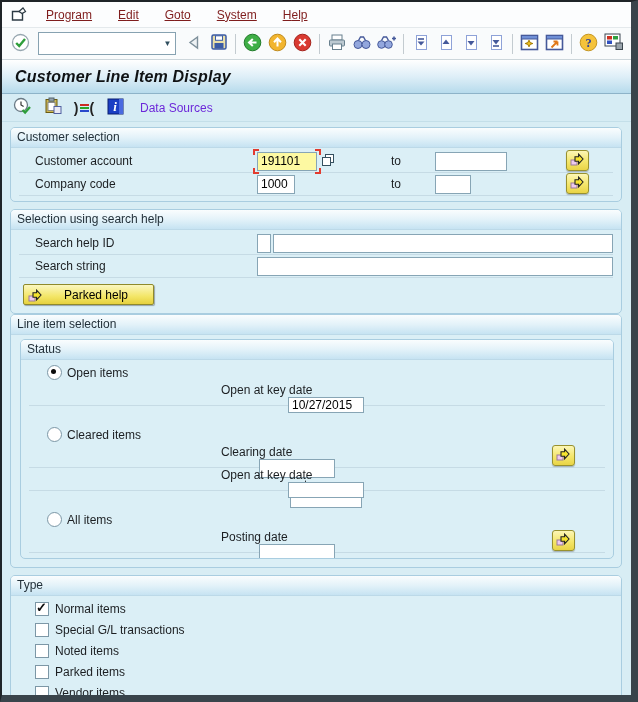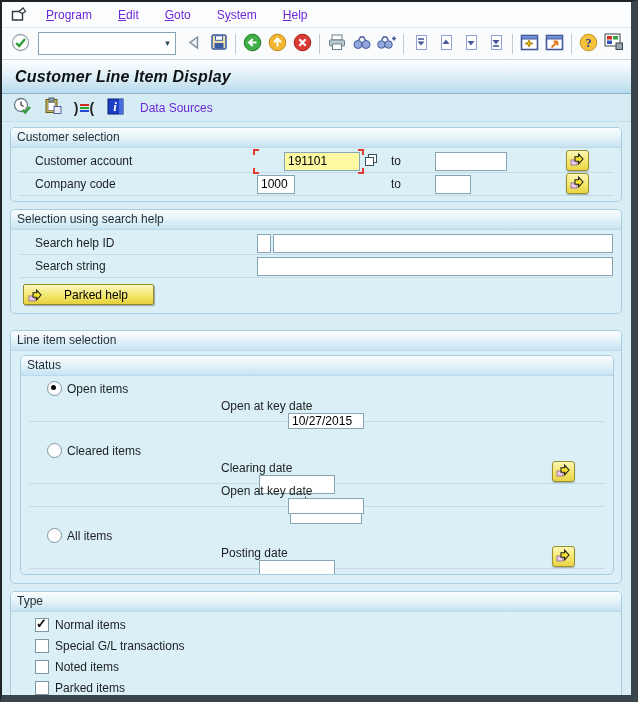--- a/index.html
+++ b/index.html
@@ -5,21 +5,21 @@
   html,body{margin:0;padding:0;background:#fff;}
   .window{
     width:638px;height:702px;box-sizing:border-box;position:relative;
     border-style:solid;border-color:#1f2428 #39444b #39444b #1f2428;border-width:2px 7px 7px 2px;
     background:#d8edf4;overflow:hidden;
     font-family:"Liberation Sans",sans-serif;font-size:12px;color:#1c1f22;
   }
   
   .menubar{height:25px;background:#fcfdfe;border-bottom:1px solid #e4e9ec;display:flex;align-items:center;padding-left:5px;}
   .winicon{width:22px;height:18px;display:flex;align-items:center;justify-content:center;margin-right:4px;}
-  .menu{padding:3px 13px;cursor:default;white-space:nowrap;color:#6d28d9;}
+  .menu{padding:3px 13px;cursor:default;white-space:nowrap;color:#7f1d1d;text-decoration:underline;}
   .u{text-decoration:underline;}
   
   .toolbar{height:31px;background:#f9fbfc;border-bottom:1px solid #ccd6db;display:flex;align-items:center;padding-left:6px;}
   .tbtn{width:25px;height:25px;display:flex;align-items:center;justify-content:center;background:transparent;border:1px solid transparent;padding:0;border-radius:2px;}
   .sep{width:1px;height:20px;background:#c3cbd0;margin:0 4px;flex:0 0 auto;}
   .cmd{display:flex;align-items:center;border:1px solid #87a2b1;background:#fff;height:21px;width:136px;margin:0 5px;}
   .cmd input{border:none;flex:1;height:17px;outline:none;font:inherit;min-width:0;padding:0 3px;}
   .cmd .dd{width:15px;height:19px;display:flex;align-items:center;justify-content:center;font-size:8px;color:#2f4e5e;}
   
   .titlebar{height:33px;background:linear-gradient(180deg,#ffffff 0%,#ddeef7 52%,#b7dbec 100%);border-bottom:1px solid #8db3c8;display:flex;align-items:center;padding-left:13px;}
@@ -65,21 +65,21 @@
   .ybtn .lbl{flex:1;text-align:center;}
   .inner{margin:4px 7px 8px 9px;}
   .status .rrow{padding-left:18px;}
   .status .frow{padding-left:18px;flex-direction:column;}
   
   .radio{width:13px;height:13px;border:1px solid #7c97a6;border-radius:50%;background:#fff;display:inline-block;margin-right:5px;position:relative;flex:0 0 auto;}
   .radio.checked::after{content:"";position:absolute;left:3px;top:3px;width:5px;height:5px;border-radius:50%;background:#0c0c0c;}
   .cbrow{display:flex;align-items:center;height:21px;padding-left:16px;}
   .cb{width:12px;height:12px;border:1px solid #7c97a6;background:#fff;display:inline-block;margin-right:6px;position:relative;flex:0 0 auto;}
   .cb.checked::after{content:"✓";position:absolute;left:0;top:-3px;font-size:13px;font-weight:bold;color:#0c0c0c;}
-  .mb7{margin-bottom:7px;} .mb16{margin-bottom:16px;}
+  .mb7{margin-bottom:7px;} .mb16{margin-bottom:0;}
 </style>
 </head>
 <body>
 
 <div class="window">
 
   <div class="menubar">
     <span class="winicon">
       <svg width="17" height="15" viewBox="0 0 17 15">
         <path d="M2.5 4.5 h10 v8.5 h-10 z" fill="#fff" stroke="#2c3a44" stroke-width="1.4"></path>
@@ -259,21 +259,21 @@
 
   <div class="content">
 
     <div class="gbox mb7">
       <div class="ghead">Customer selection</div>
       <div class="gbody">
         <div class="frow">
           <span class="flabel">Customer account</span>
           <span class="valcell">
             <span class="fwrap">
-              <input class="sapin yellow" style="width: 76px; margin-left: 27px;" value="191101">
+              <input class="sapin yellow" style="width: 60px;" value="191101">
               <i class="c1"></i><i class="c2"></i><i class="c3"></i><i class="c4"></i>
             </span>
             <button class="mcbtn">
               <span><svg width="14" height="14" viewBox="0 0 14 14">
                     <rect x="4.5" y="1.5" width="8" height="8" fill="#fff" stroke="#35505f"></rect>
                     <rect x="1.5" y="4.5" width="8" height="8" fill="#fff" stroke="#35505f"></rect>
                   </svg></span>
             </button>
           </span>
           <span class="tolabel">to</span>

